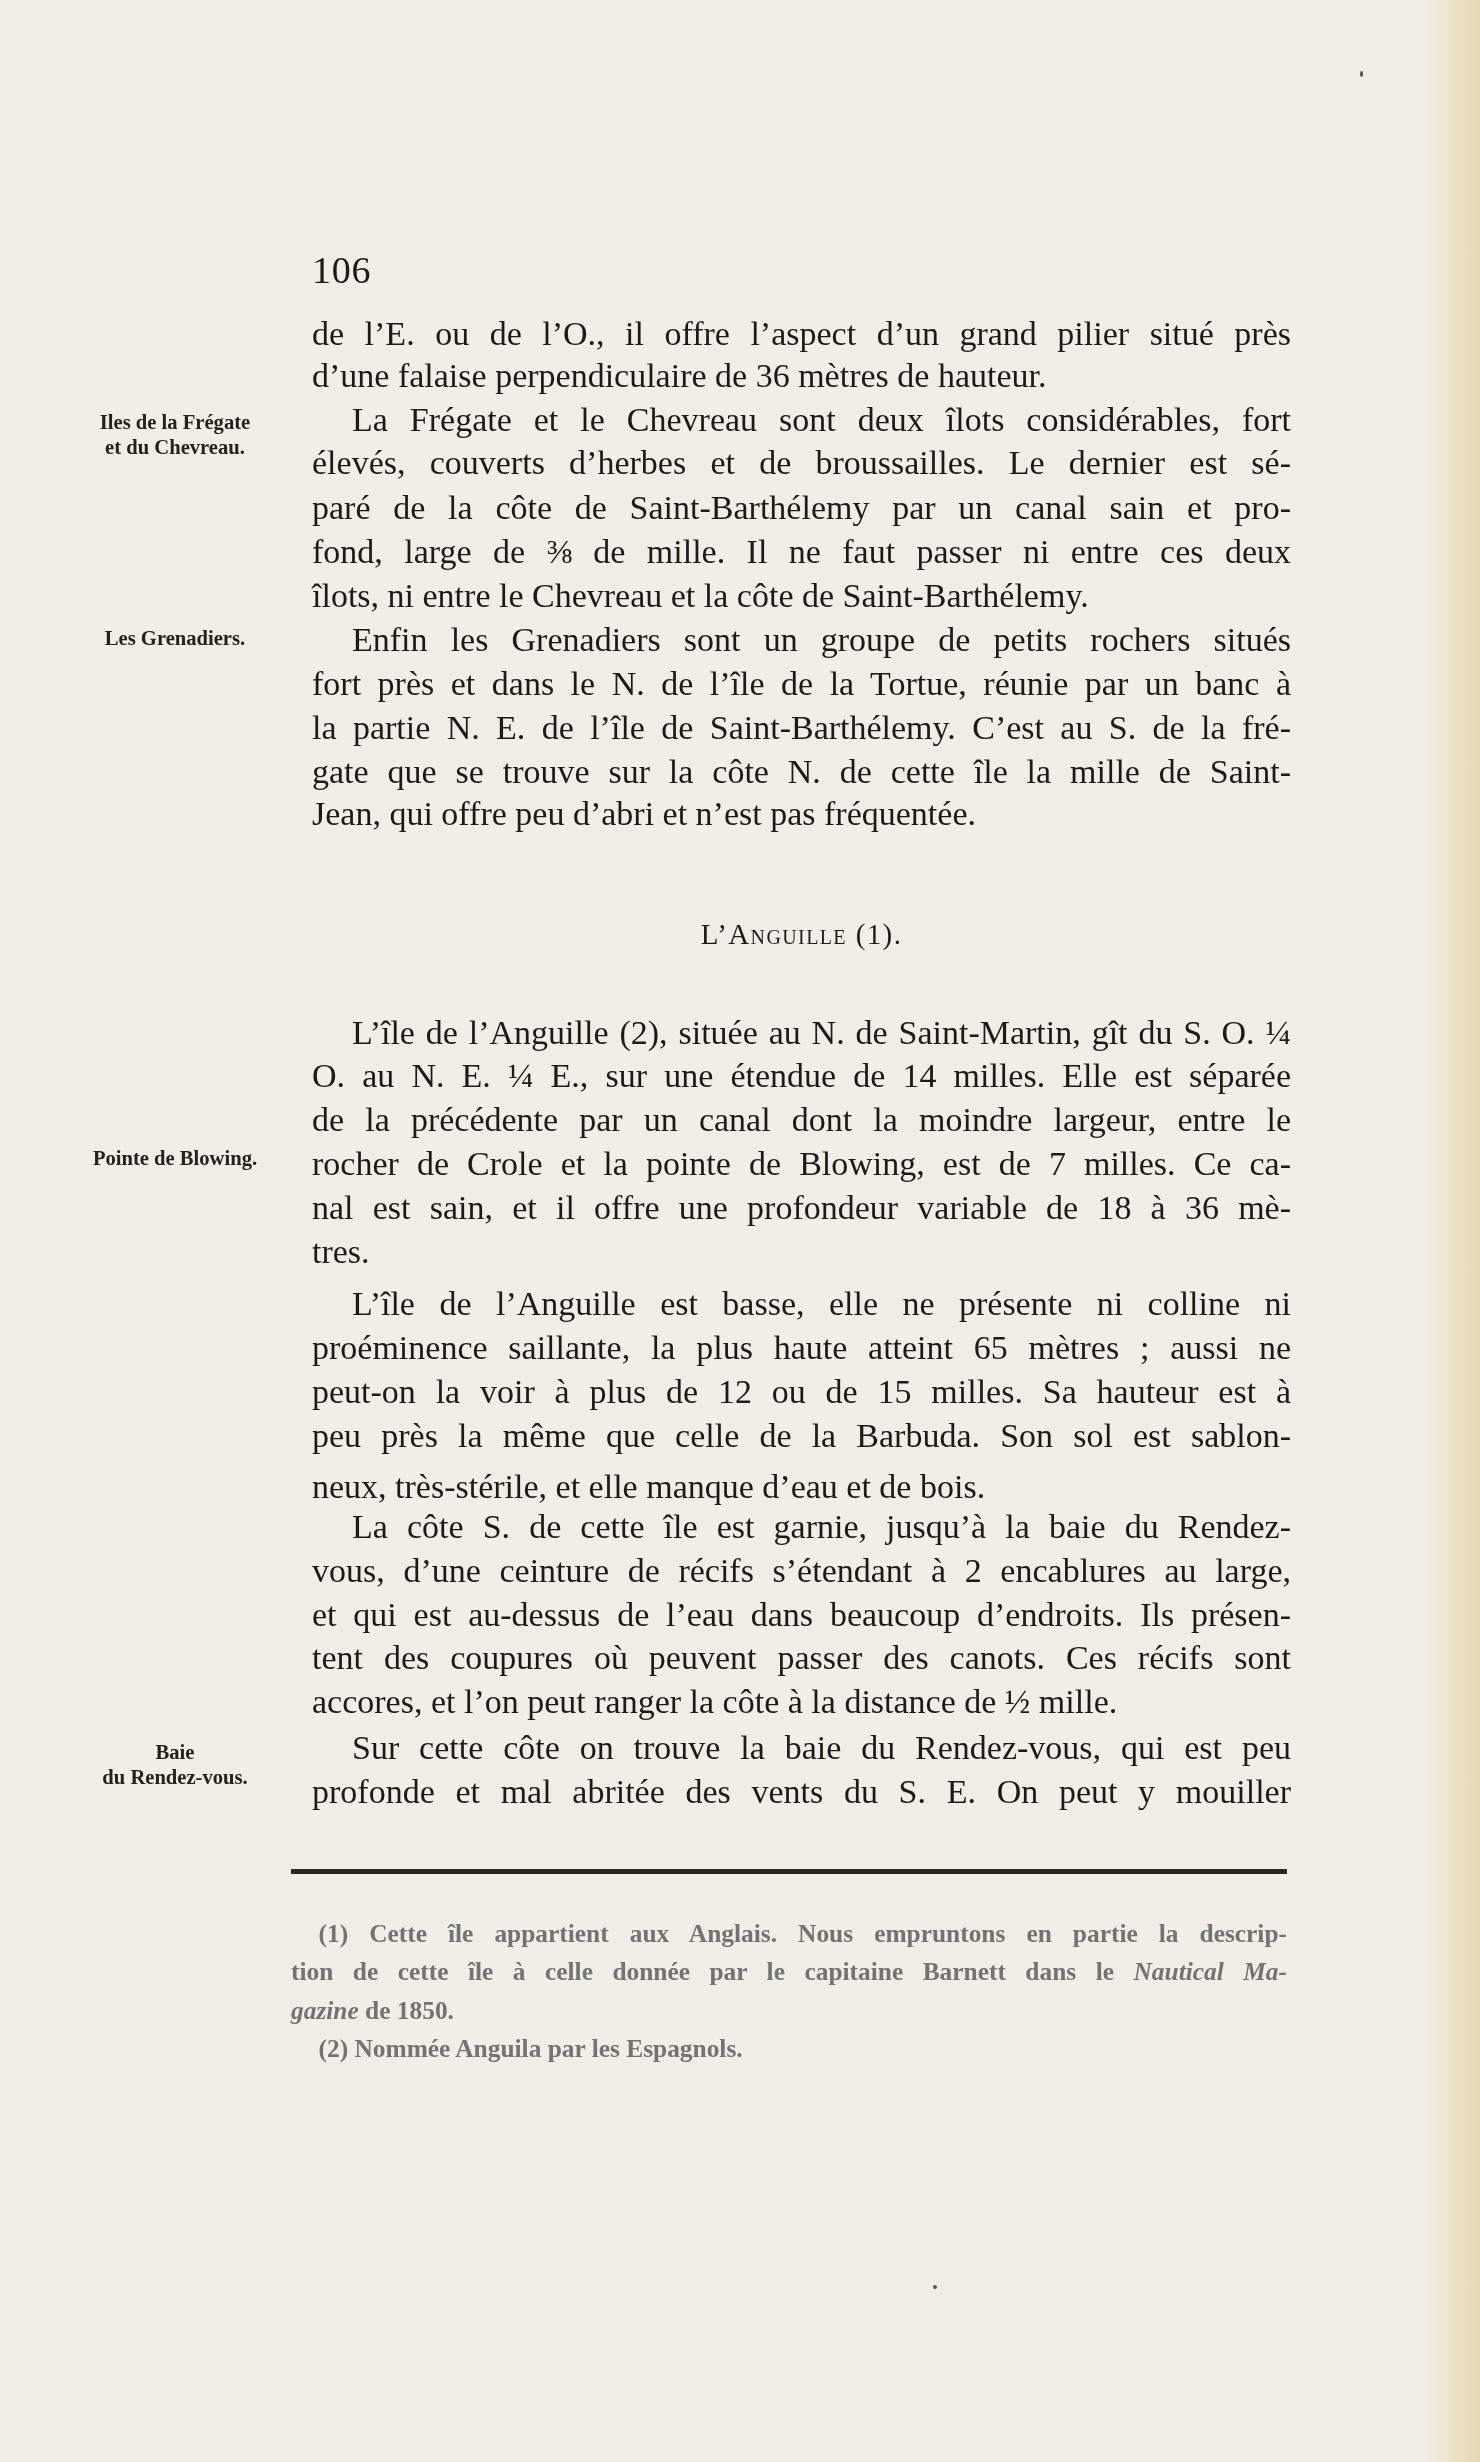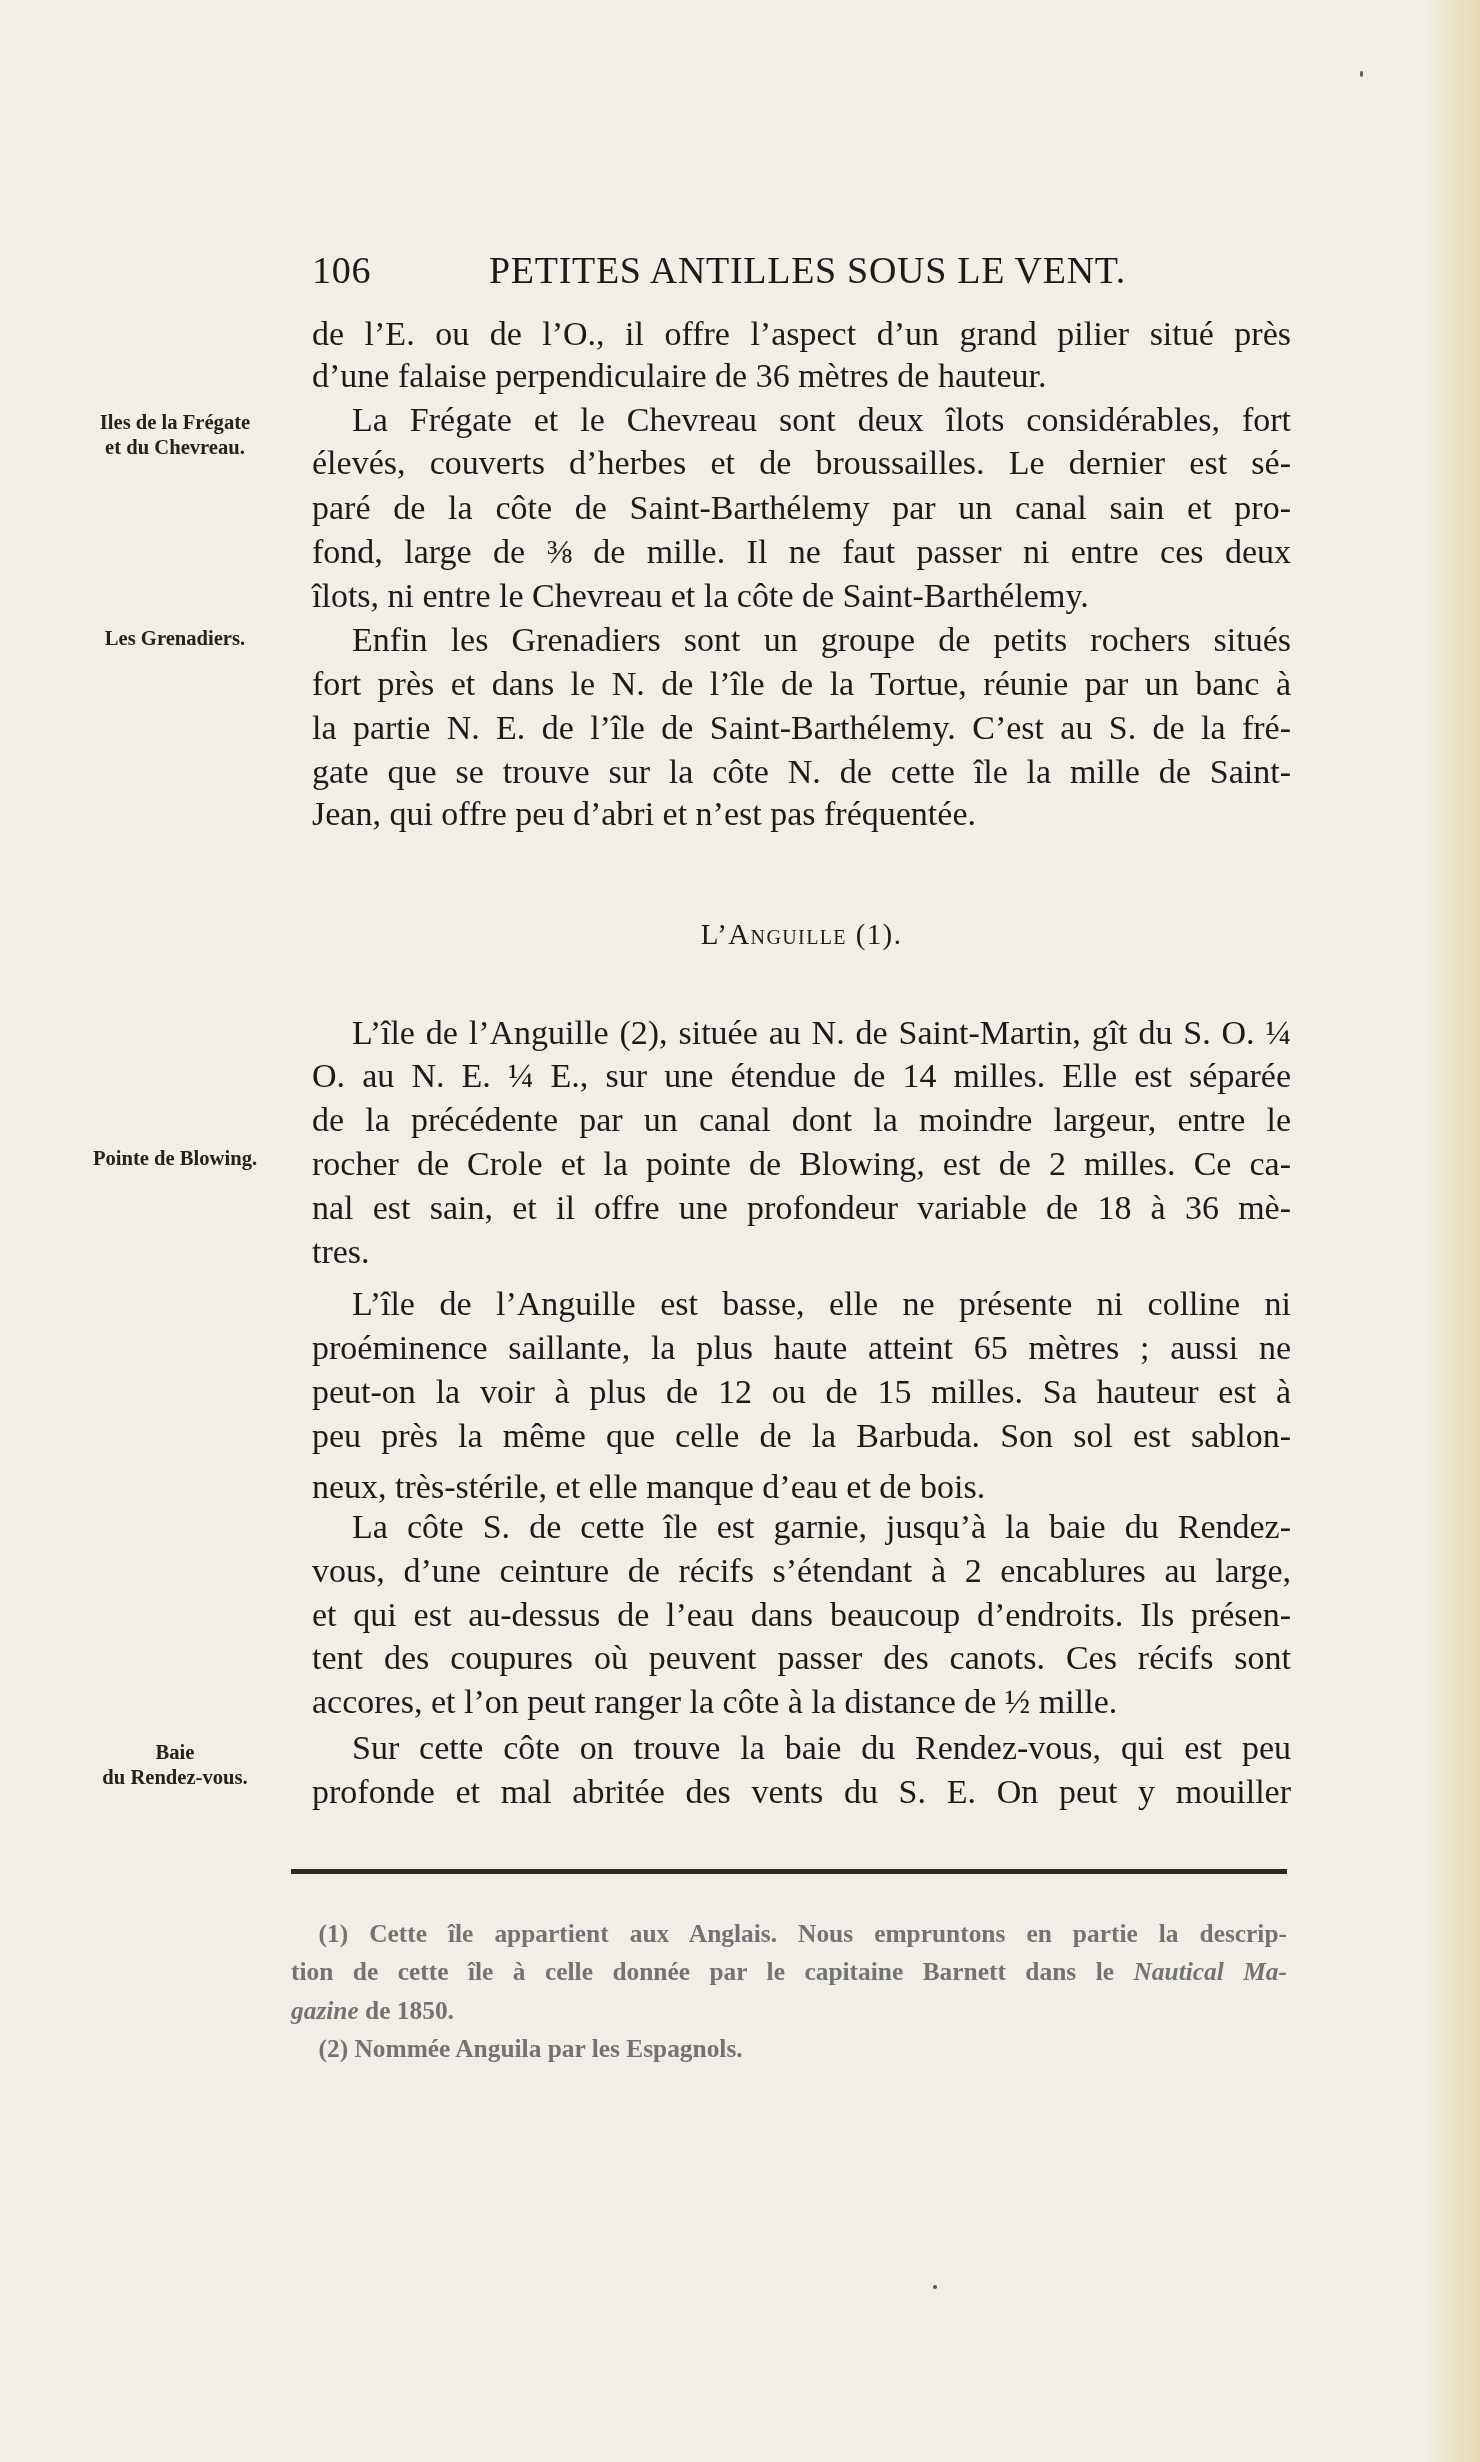--- a/index.html
+++ b/index.html
@@ -49,21 +49,20 @@
   i { font-style: italic; }
   .speck { position: absolute; width: 4.1px; height: 4.1px; background: #555; border-radius: 50%; }
 </style>
 </head>
 <body>
 
 <div class="gutter"></div>
 
 <div class="header">
   <span class="page-num">106</span>
-  <span class="running-title">PETITES ANTILLES SOUS LE VENT.</span>
 </div>
 
 <div class="margin-note" style="top:410px;">
   <div>Iles de la Frégate</div>
   <div>et du Chevreau.</div>
 </div>
 <div class="margin-note" style="top:626px;">
   <div>Les Grenadiers.</div>
 </div>
 <div class="margin-note" style="top:1146px;">
@@ -85,21 +84,21 @@
 <div class="line" style="top:663px;">fort près et dans le N. de l’île de la Tortue, réunie par un banc à</div>
 <div class="line" style="top:707px;">la partie N. E. de l’île de Saint-Barthélemy. C’est au S. de la fré-</div>
 <div class="line" style="top:751px;">gate que se trouve sur la côte N. de cette île la mille de Saint-</div>
 <div class="line last" style="top:793px;">Jean, qui offre peu d’abri et n’est pas fréquentée.</div>
 
 <div class="section-heading">L’Anguille (1).</div>
 
 <div class="line indent" style="top:1012px;">L’île de l’Anguille (2), située au N. de Saint-Martin, gît du S. O. ¼</div>
 <div class="line" style="top:1055px;">O. au N. E. ¼ E., sur une étendue de 14 milles. Elle est séparée</div>
 <div class="line" style="top:1099px;">de la précédente par un canal dont la moindre largeur, entre le</div>
-<div class="line" style="top:1143px;">rocher de Crole et la pointe de Blowing, est de 2 milles. Ce ca-</div>
+<div class="line" style="top:1143px;">rocher de Crole et la pointe de Blowing, est de 7 milles. Ce ca-</div>
 <div class="line" style="top:1187px;">nal est sain, et il offre une profondeur variable de 18 à 36 mè-</div>
 <div class="line last" style="top:1231px;">tres.</div>
 <div class="line indent" style="top:1283px;">L’île de l’Anguille est basse, elle ne présente ni colline ni</div>
 <div class="line" style="top:1327px;">proéminence saillante, la plus haute atteint 65 mètres ; aussi ne</div>
 <div class="line" style="top:1371px;">peut-on la voir à plus de 12 ou de 15 milles. Sa hauteur est à</div>
 <div class="line" style="top:1415px;">peu près la même que celle de la Barbuda. Son sol est sablon-</div>
 <div class="line last" style="top:1459px;margin-top:7px;">neux, très-stérile, et elle manque d’eau et de bois.</div>
 <div class="line indent" style="top:1506px;">La côte S. de cette île est garnie, jusqu’à la baie du Rendez-</div>
 <div class="line" style="top:1550px;">vous, d’une ceinture de récifs s’étendant à 2 encablures au large,</div>
 <div class="line" style="top:1594px;">et qui est au-dessus de l’eau dans beaucoup d’endroits. Ils présen-</div>

